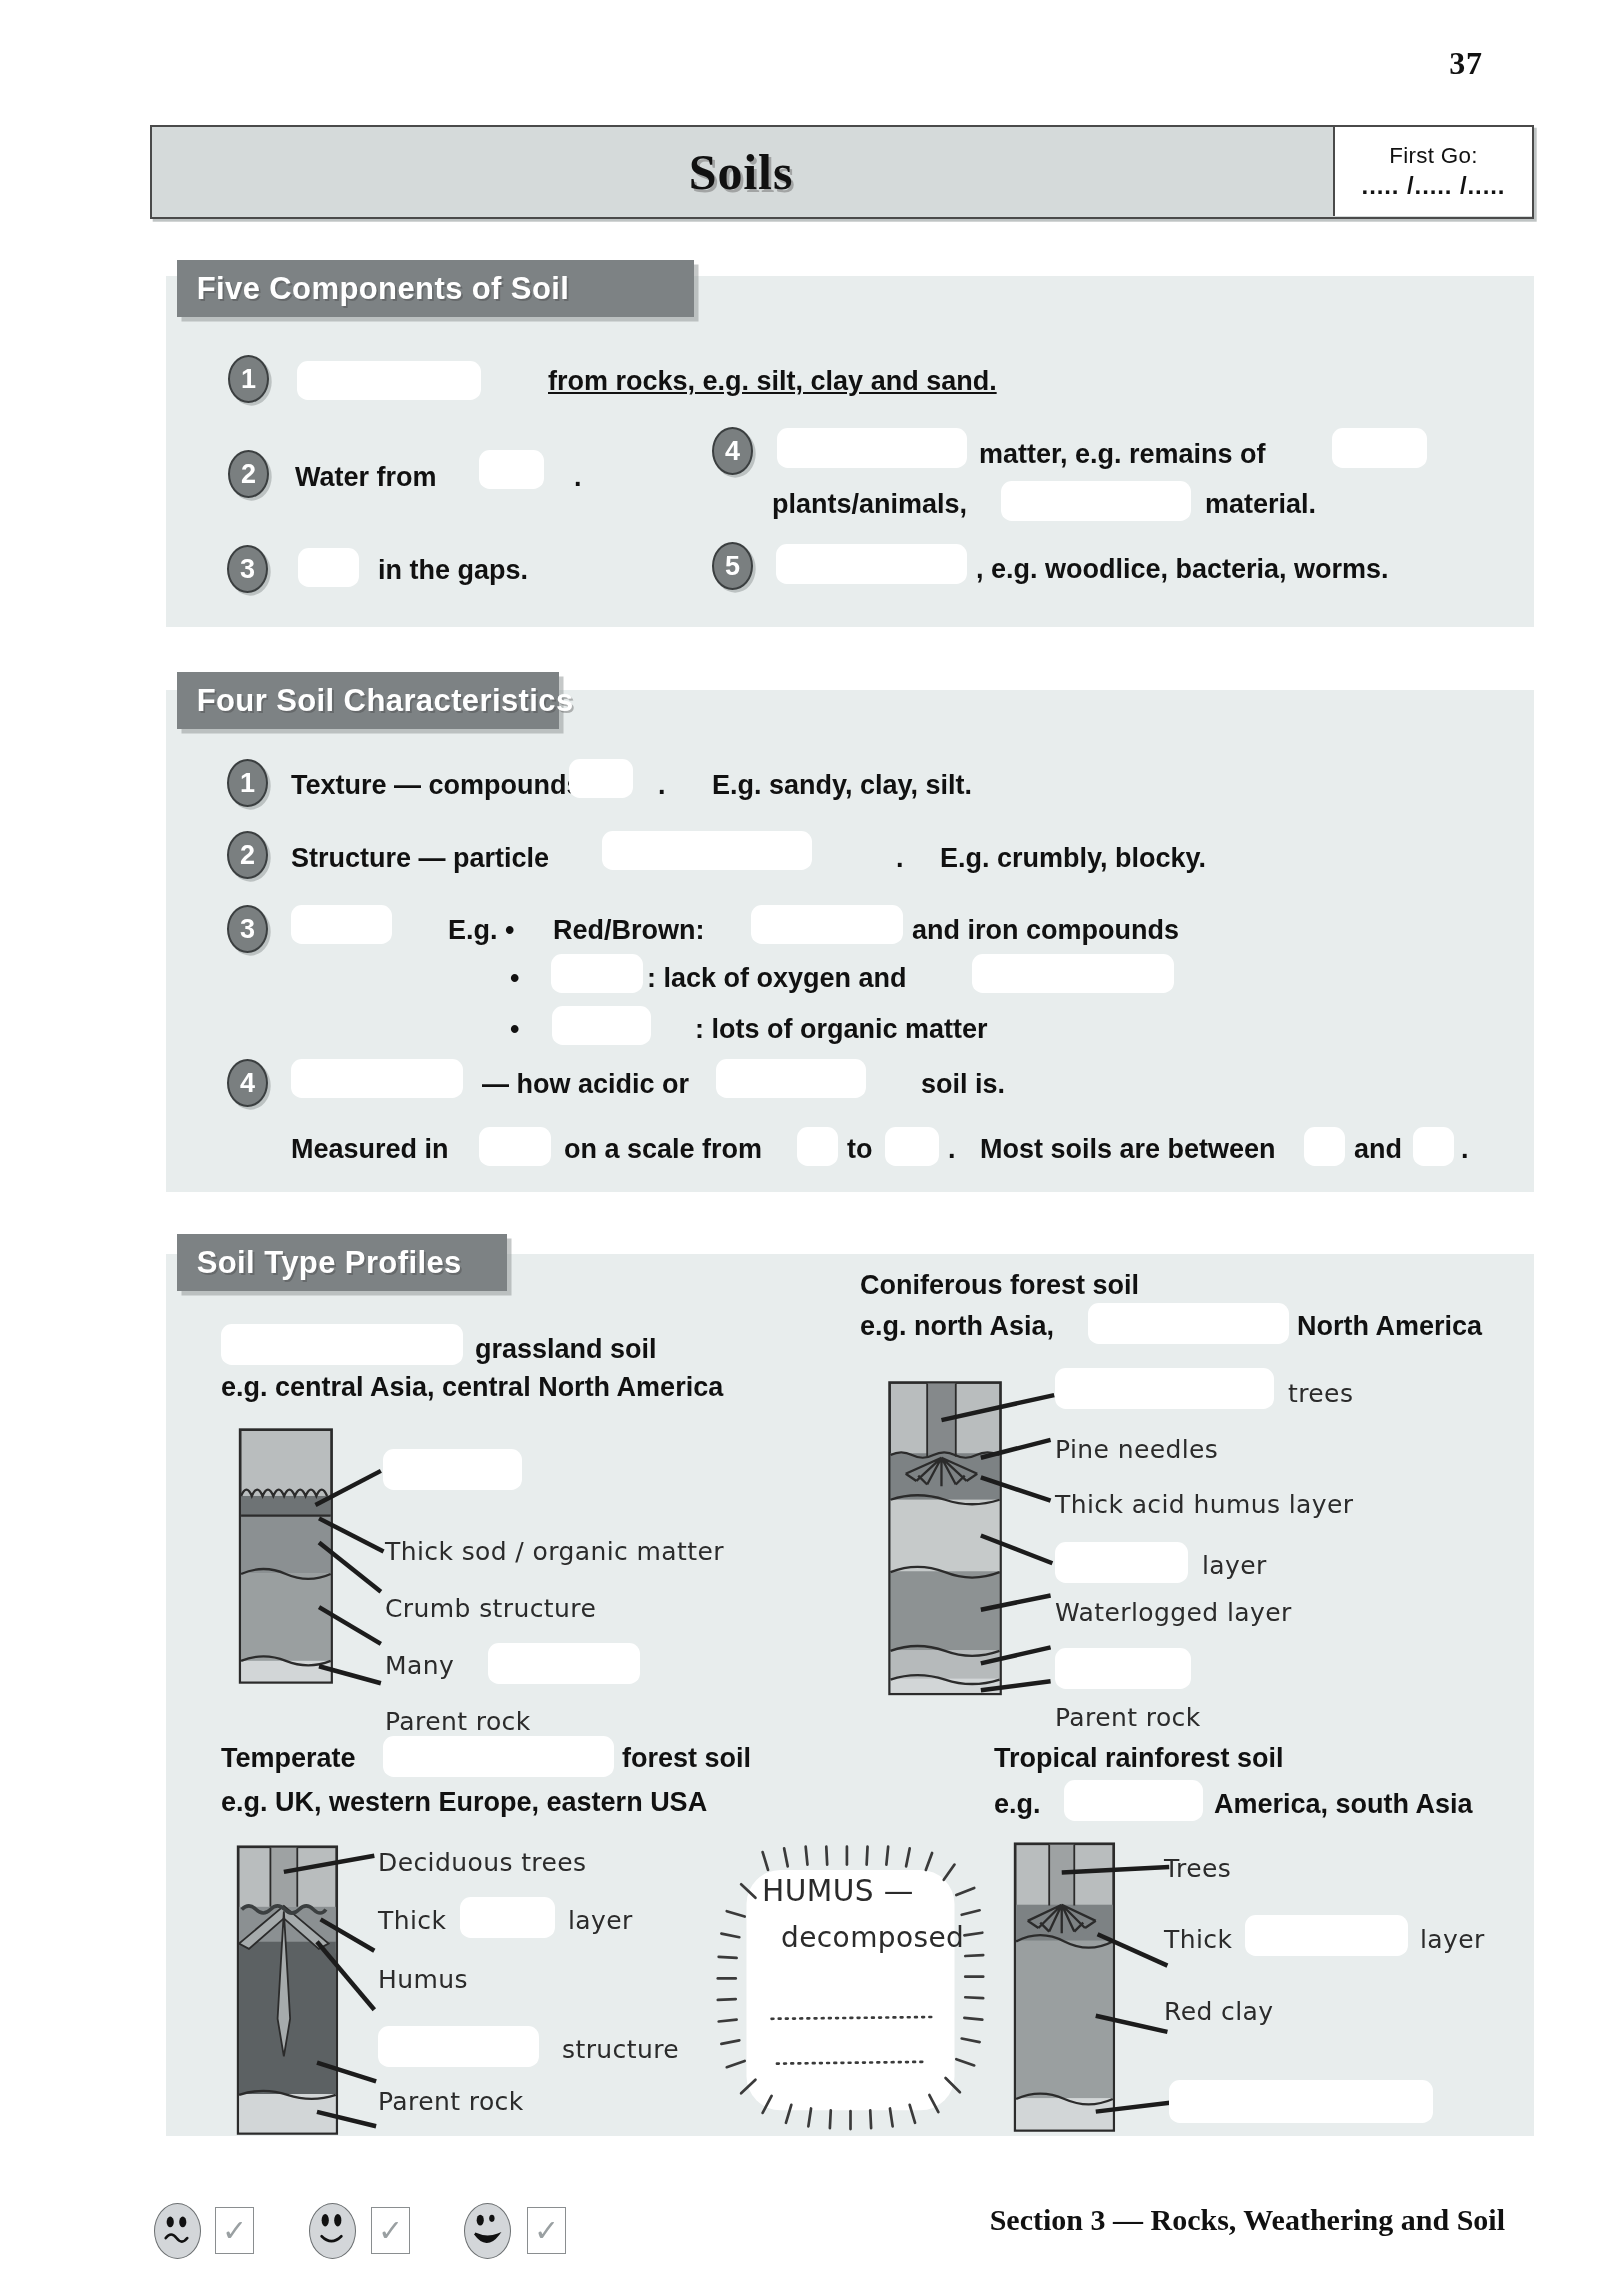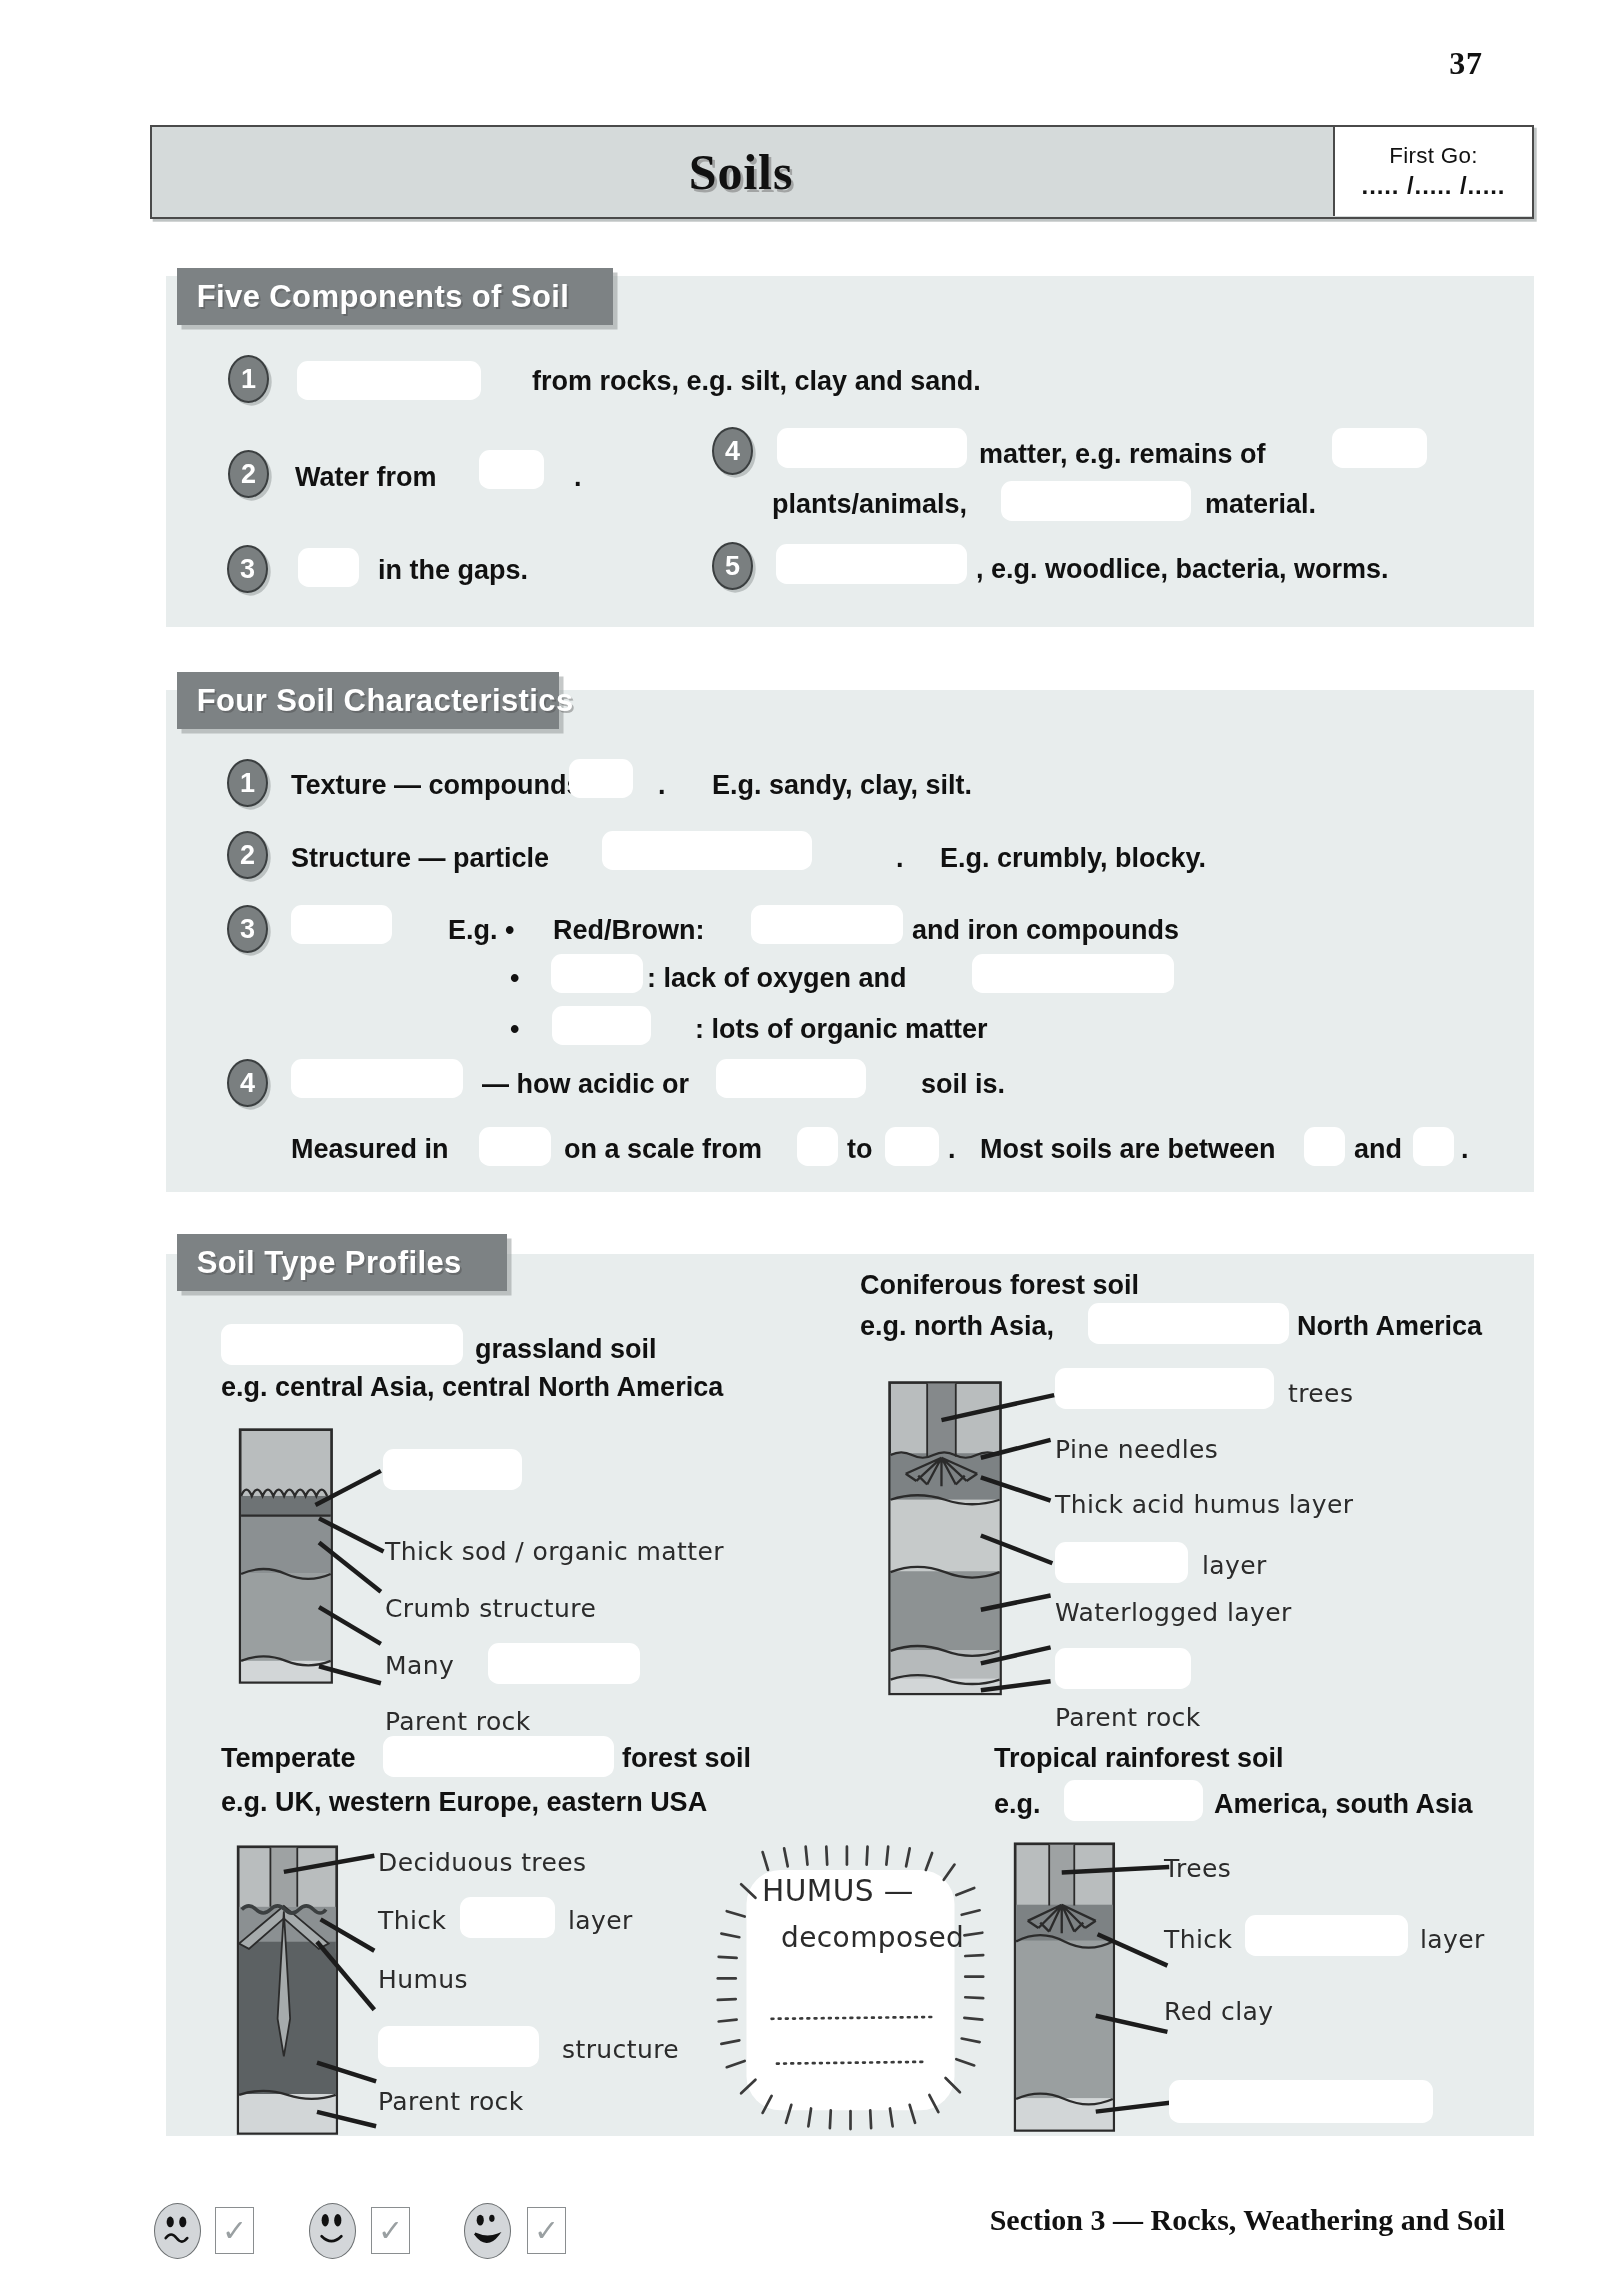--- a/index.html
+++ b/index.html
@@ -129,27 +129,27 @@
 
   <div class="titlebar">
     <div class="title-text">Soils</div>
     <div class="firstgo">
       <div class="fg-label">First Go:</div>
       <div class="fg-date">..... /..... /.....</div>
     </div>
   </div>
 
   <div class="panel" style="left:166px;top:276px;width:1368px;height:351px;"></div>
-  <div class="tab" style="left:177px;top:260px;width:436px;height:57px;margin-top:8px;">
+  <div class="tab" style="left:177px;top:260px;width:517px;height:57px;">
     <span class="tab-label">Five Components of Soil</span>
   </div>
 
   <div class="numbadge" style="left:228px;top:355px;">1</div>
   <div class="blank" style="left:297px;top:361px;width:184px;height:39px;"></div>
-  <div class="btxt" style="left:532px;top:368px;">from rocks, e.g. silt, clay and sand.</div>
+  <div class="btxt" style="left:548px;top:368px;text-decoration:underline;">from rocks, e.g. silt, clay and sand.</div>
 
   <div class="numbadge" style="left:228px;top:450px;">2</div>
   <div class="btxt" style="left:295px;top:464px;">Water from</div>
   <div class="blank" style="left:479px;top:450px;width:65px;height:39px;"></div>
   <div class="btxt" style="left:574px;top:464px;">.</div>
 
   <div class="numbadge" style="left:227px;top:545px;">3</div>
   <div class="blank" style="left:298px;top:548px;width:61px;height:39px;"></div>
   <div class="btxt" style="left:378px;top:557px;">in the gaps.</div>
 

